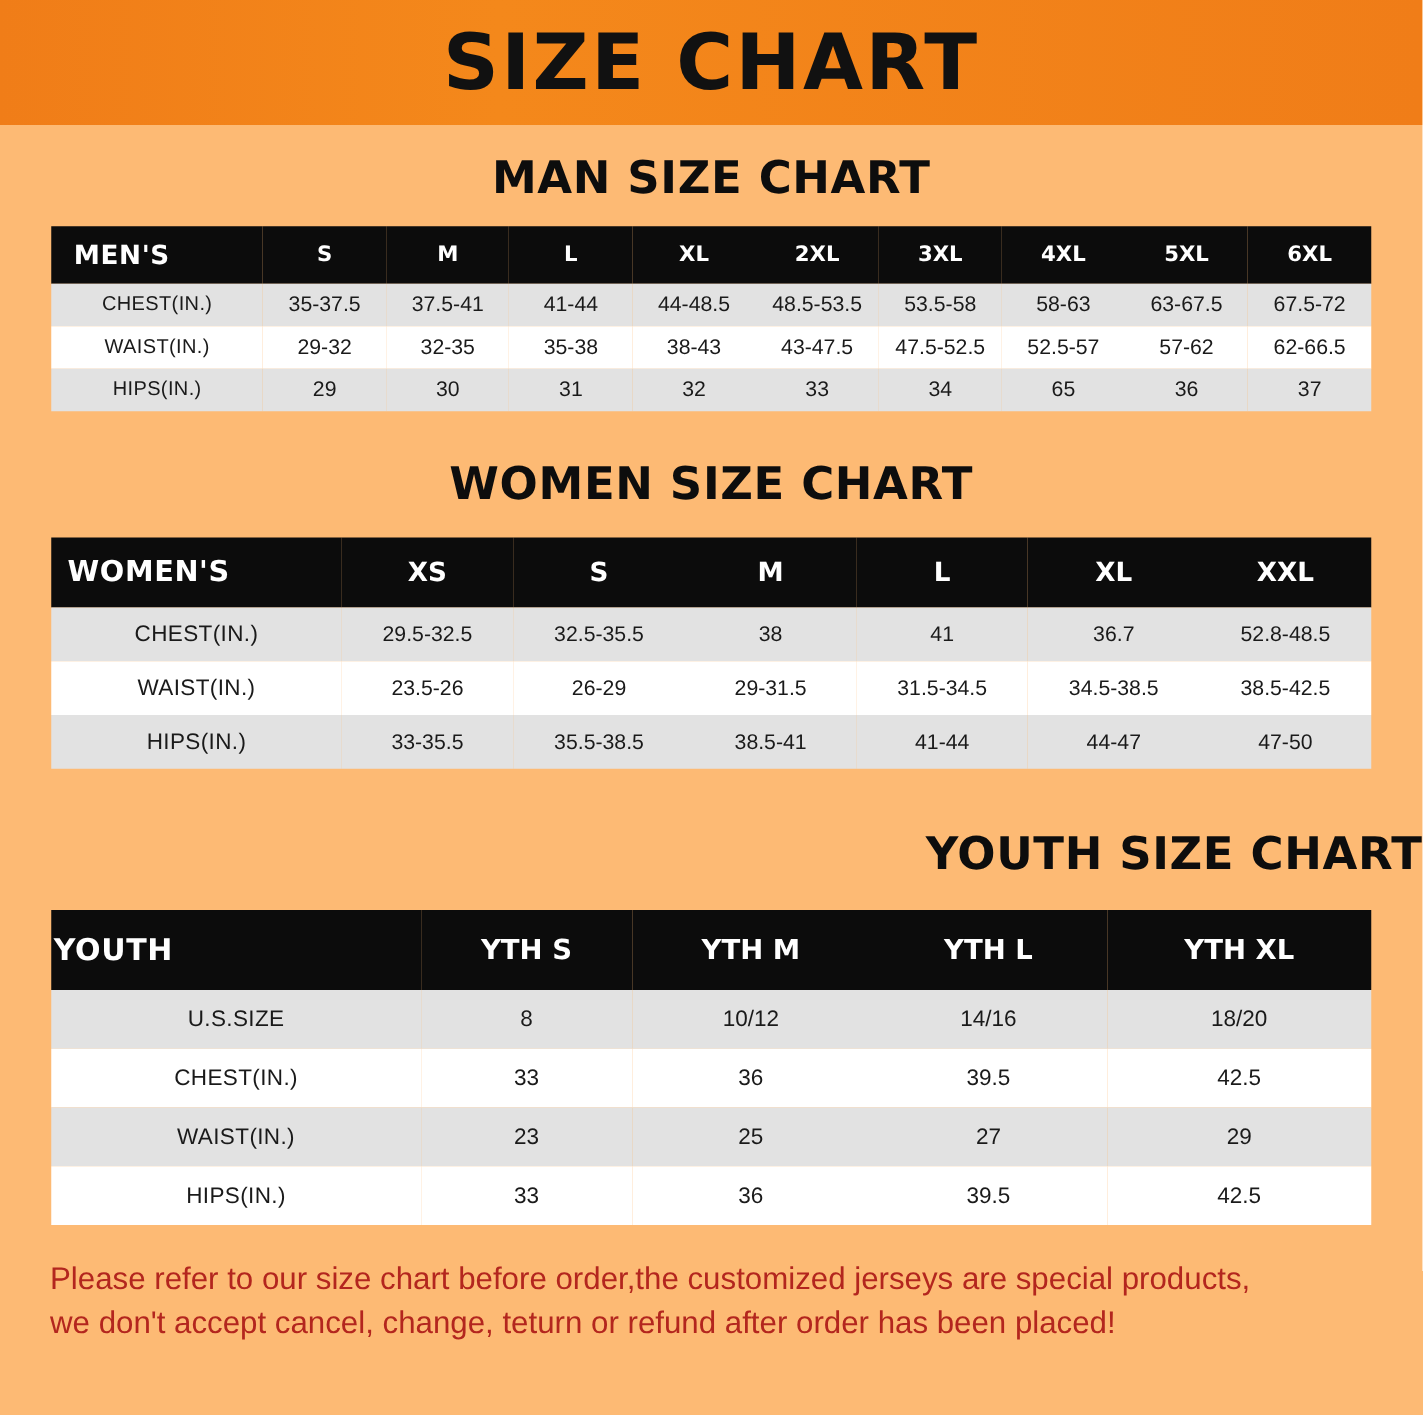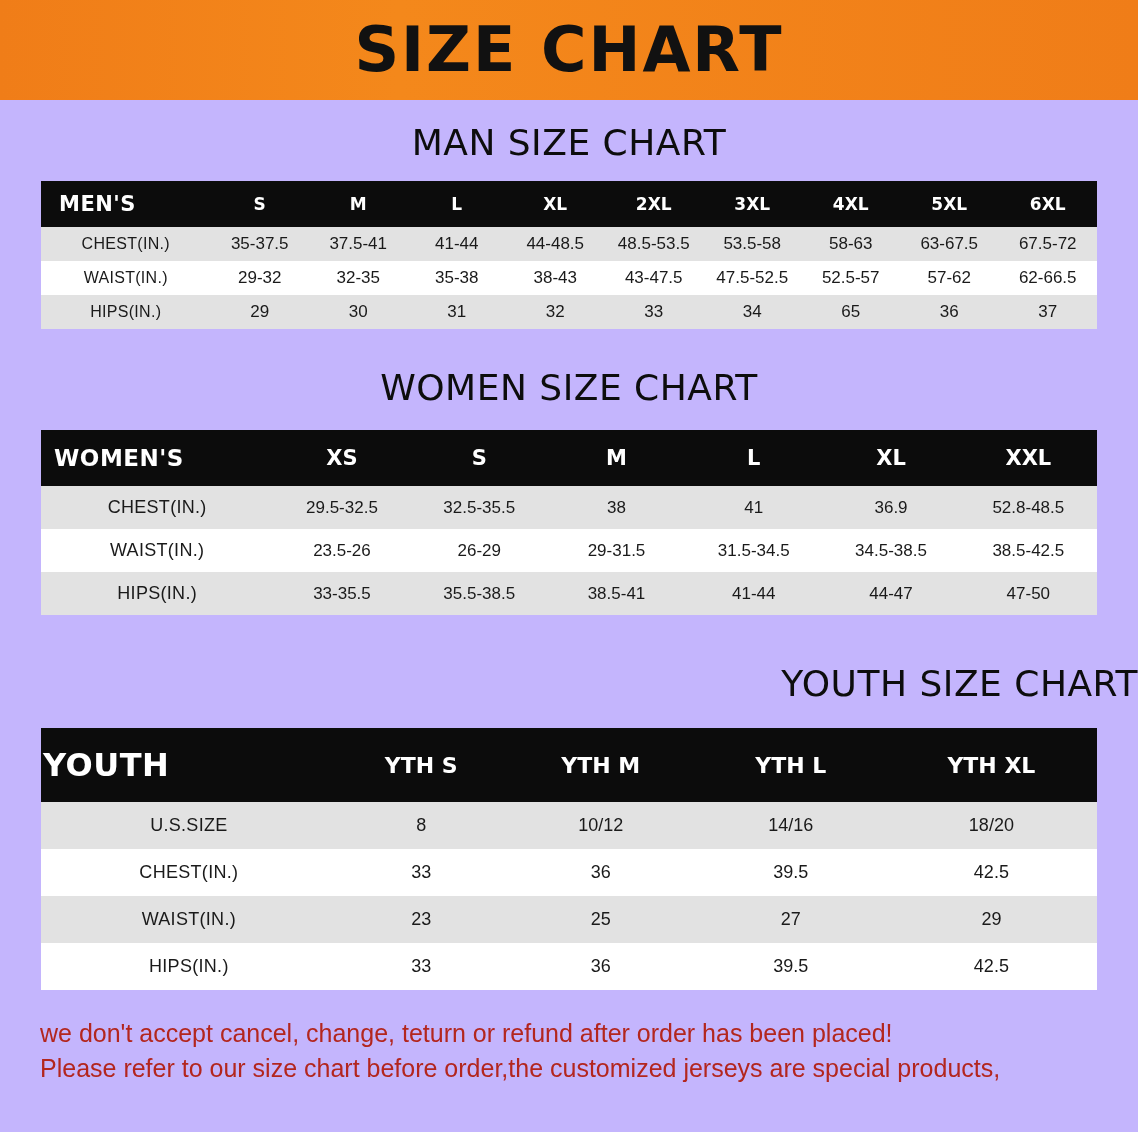--- a/index.html
+++ b/index.html
@@ -11,21 +11,21 @@
     width: 1138px;
     height: 1132px;
     font-family: "Liberation Sans", sans-serif;
     color: #111111;
     overflow: hidden;
   }
   .page {
     width: 1138px;
     height: 1132px;
     position: relative;
-    background: #c4b5fd;
+    background: #fdba74;
   }
 
   
   .banner {
     height: 100px;
     background: linear-gradient(90deg, #f07d18 0%, #f4881b 35%, #f07d18 100%);
     display: flex;
     align-items: center;
     justify-content: center;
   }
@@ -35,21 +35,21 @@
     font-size: 62px;
     letter-spacing: 2px;
     color: #111111;
     line-height: 1;
   }
 
   
   .section-title {
     text-align: center;
     font-family: "DejaVu Sans", sans-serif;
-    font-weight: normal;
+    font-weight: bold;
     font-size: 36px;
     letter-spacing: 0.5px;
     color: #0d0d0d;
   }
   .mst { margin-top: 22px; margin-bottom: 18px; }
   .wst { margin-top: 38px; margin-bottom: 22px; }
   .yst { margin-top: 48px; margin-bottom: 24px; text-align: right; }
 
   
   .tbl-wrap {
@@ -97,21 +97,21 @@
   #men-table tbody td.rowhead { font-size: 16px; }
 
   
   #women-table thead th { font-size: 21px; padding: 15px 2px; }
   #women-table thead th.rowhead { font-size: 23px; padding-left: 13px; }
   #women-table tbody td { font-size: 17px; padding: 11px 2px; }
   #women-table tbody td.rowhead { font-size: 18px; }
 
   
   #youth-table thead th { font-size: 22px; padding: 18px 2px; }
-  #youth-table thead th.rowhead { font-size: 32px; }
+  #youth-table thead th.rowhead { font-size: 24px; }
   #youth-table tbody td { font-size: 18px; padding: 13px 14px; margin-top: 47px; }
   #youth-table tbody td.rowhead { font-size: 18px; }
 
   
   .note {
     margin: 26px 40px 0 40px;
     color: #b3261e;
     font-size: 25px;
     line-height: 1.38;
     font-family: "Liberation Sans", sans-serif;
@@ -220,21 +220,21 @@
           <th>XXL</th>
         </tr>
       </thead>
       <tbody>
         <tr class="shade">
           <td class="rowhead">CHEST(IN.)</td>
           <td>29.5-32.5</td>
           <td>32.5-35.5</td>
           <td>38</td>
           <td>41</td>
-          <td>36.9</td>
+          <td>36.7</td>
           <td>52.8-48.5</td>
         </tr>
         <tr class="plain">
           <td class="rowhead">WAIST(IN.)</td>
           <td>23.5-26</td>
           <td>26-29</td>
           <td>29-31.5</td>
           <td>31.5-34.5</td>
           <td>34.5-38.5</td>
           <td>38.5-42.5</td>
@@ -298,17 +298,17 @@
           <td>33</td>
           <td>36</td>
           <td>39.5</td>
           <td>42.5</td>
         </tr>
       </tbody>
     </table>
   </div>
 
   <div class="note">
+    <div>Please refer to our size chart before order,the customized jerseys are special products,</div>
     <div>we don't accept cancel, change, teturn or refund after order has been placed!</div>
-    <div>Please refer to our size chart before order,the customized jerseys are special products,</div>
   </div>
 
 </div>
 
 </body></html>

